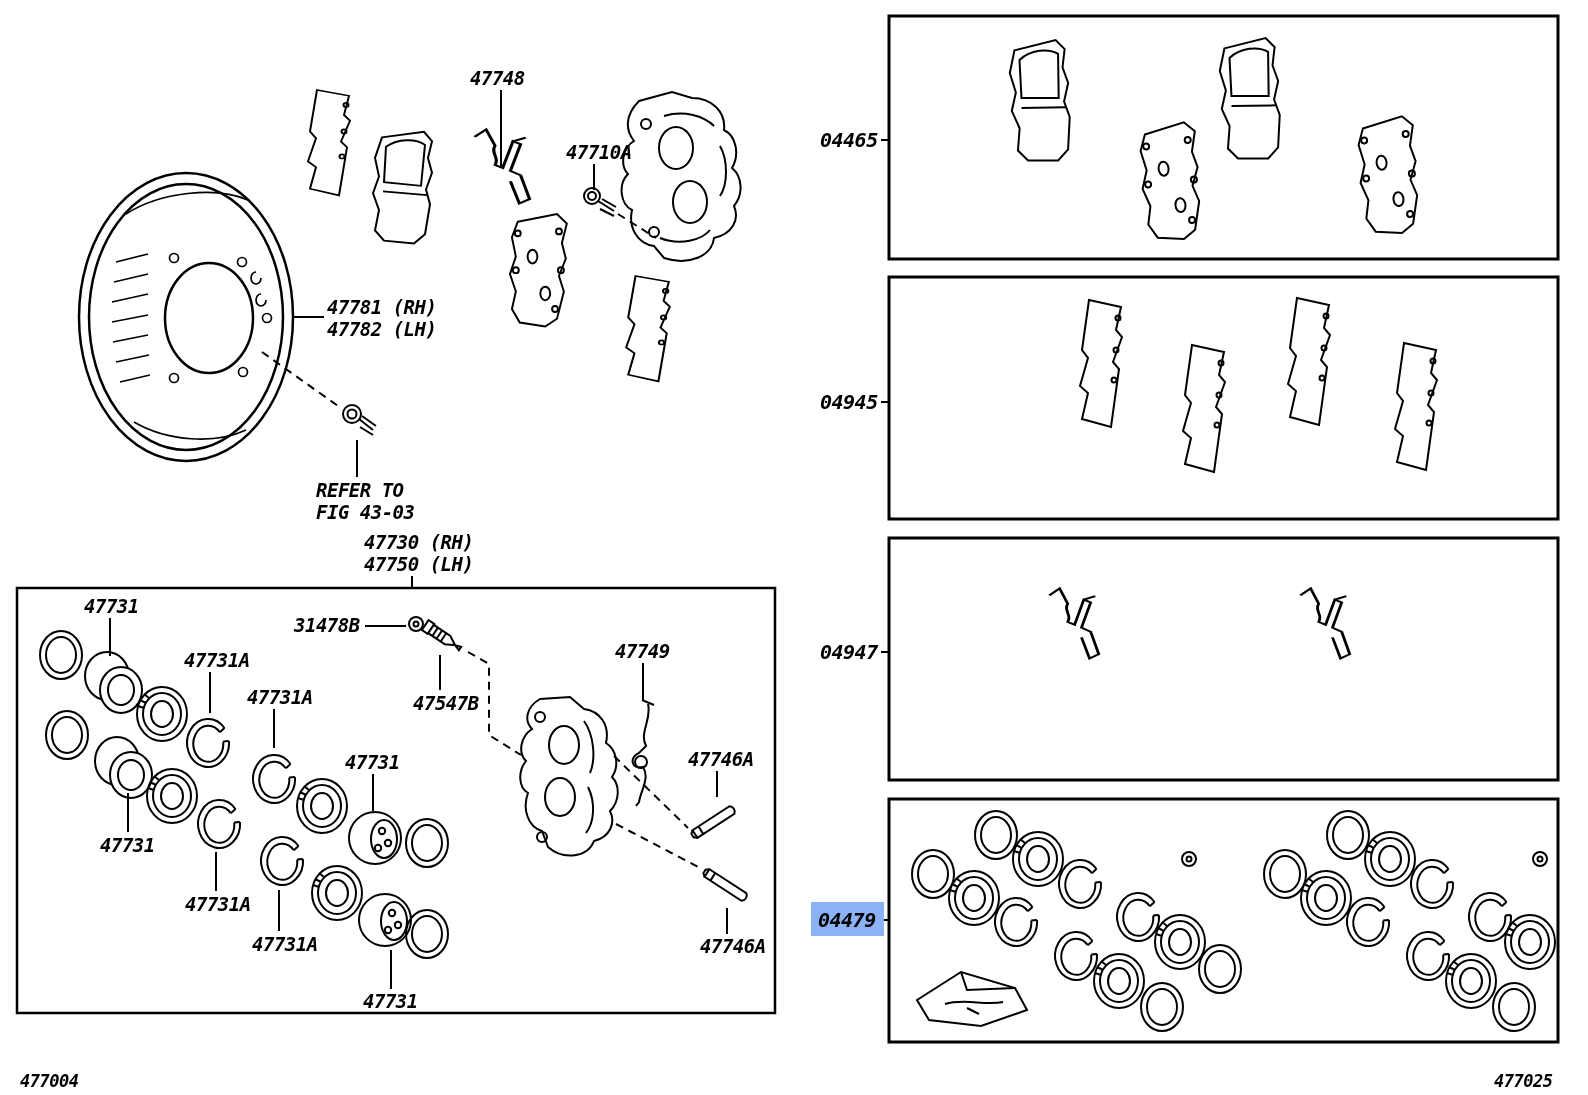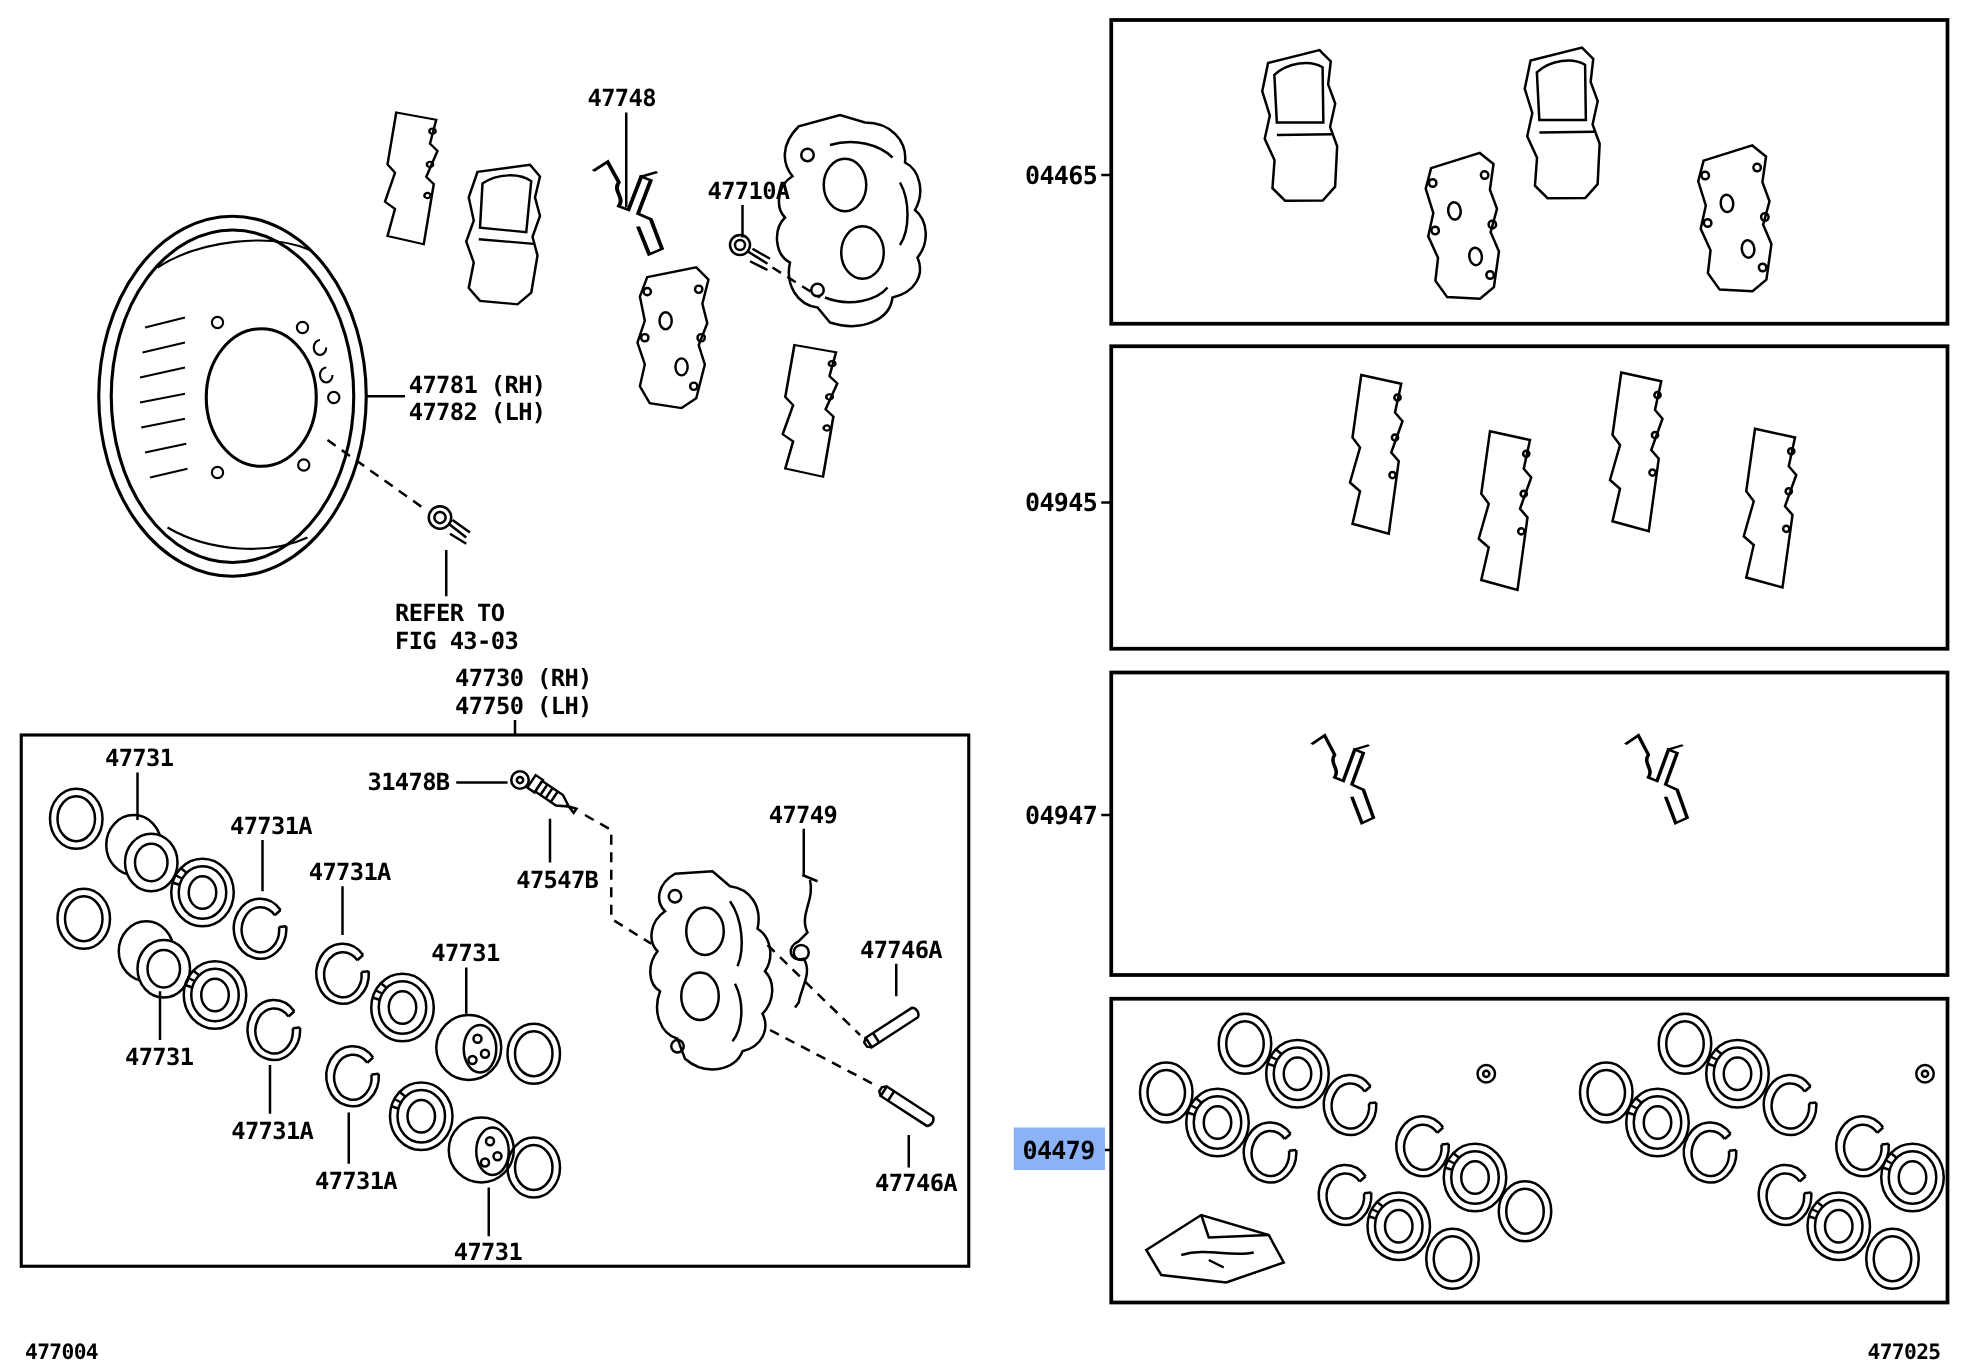--- a/index.html
+++ b/index.html
@@ -1,16 +1,16 @@
 <!DOCTYPE html>
 <html><head>
 <meta charset="utf-8">
 <style>
   html,body{margin:0;padding:0;background:#ffffff;}
-  .stage{position:relative;width:1588px;height:1095px;background:#ffffff;overflow:hidden;}
+  .stage{position:relative;width:1588px;height:1095px;background:#ffffff;overflow:hidden;font-style:italic;}
   svg text{font-family:"DejaVu Sans Mono","Liberation Mono",monospace;font-weight:bold;fill:#000000;}
   .t19{font-size:19px;letter-spacing:-0.5px;}
   .t20{font-size:20px;letter-spacing:-0.5px;}
   .t17{font-size:17px;letter-spacing:-0.5px;}
   .ln{stroke:#000;stroke-width:2;fill:none;}
   .ln15{stroke:#000;stroke-width:1.7;fill:none;}
   .dash{stroke:#000;stroke-width:2;fill:none;stroke-dasharray:8 6;}
   .bx{stroke:#000;stroke-width:3;fill:none;}
   .bx2{stroke:#000;stroke-width:2.5;fill:none;}
   .pt{stroke:#000;stroke-width:2;fill:none;}

